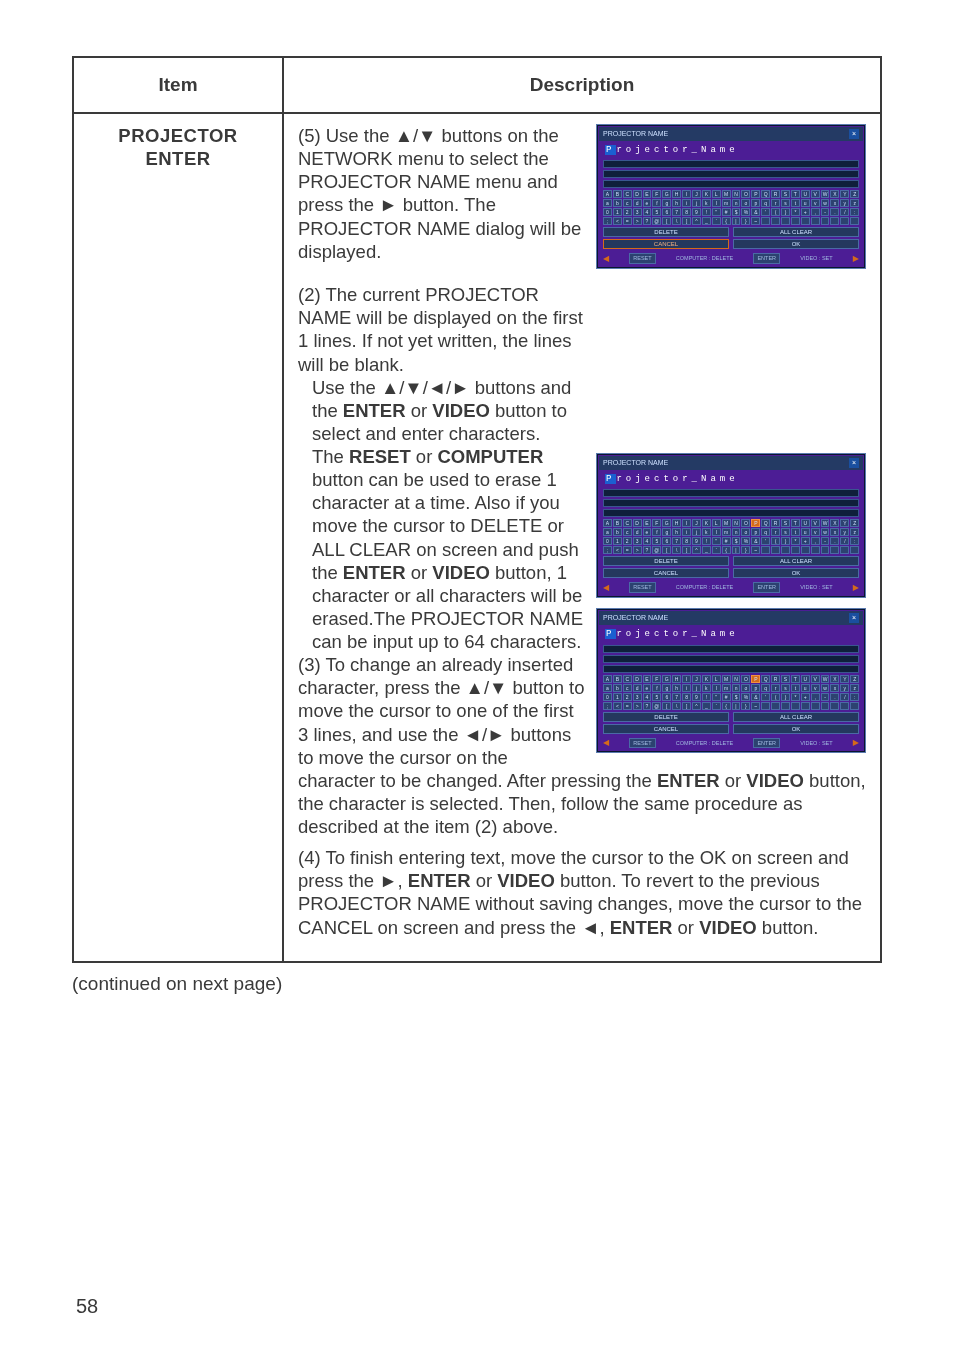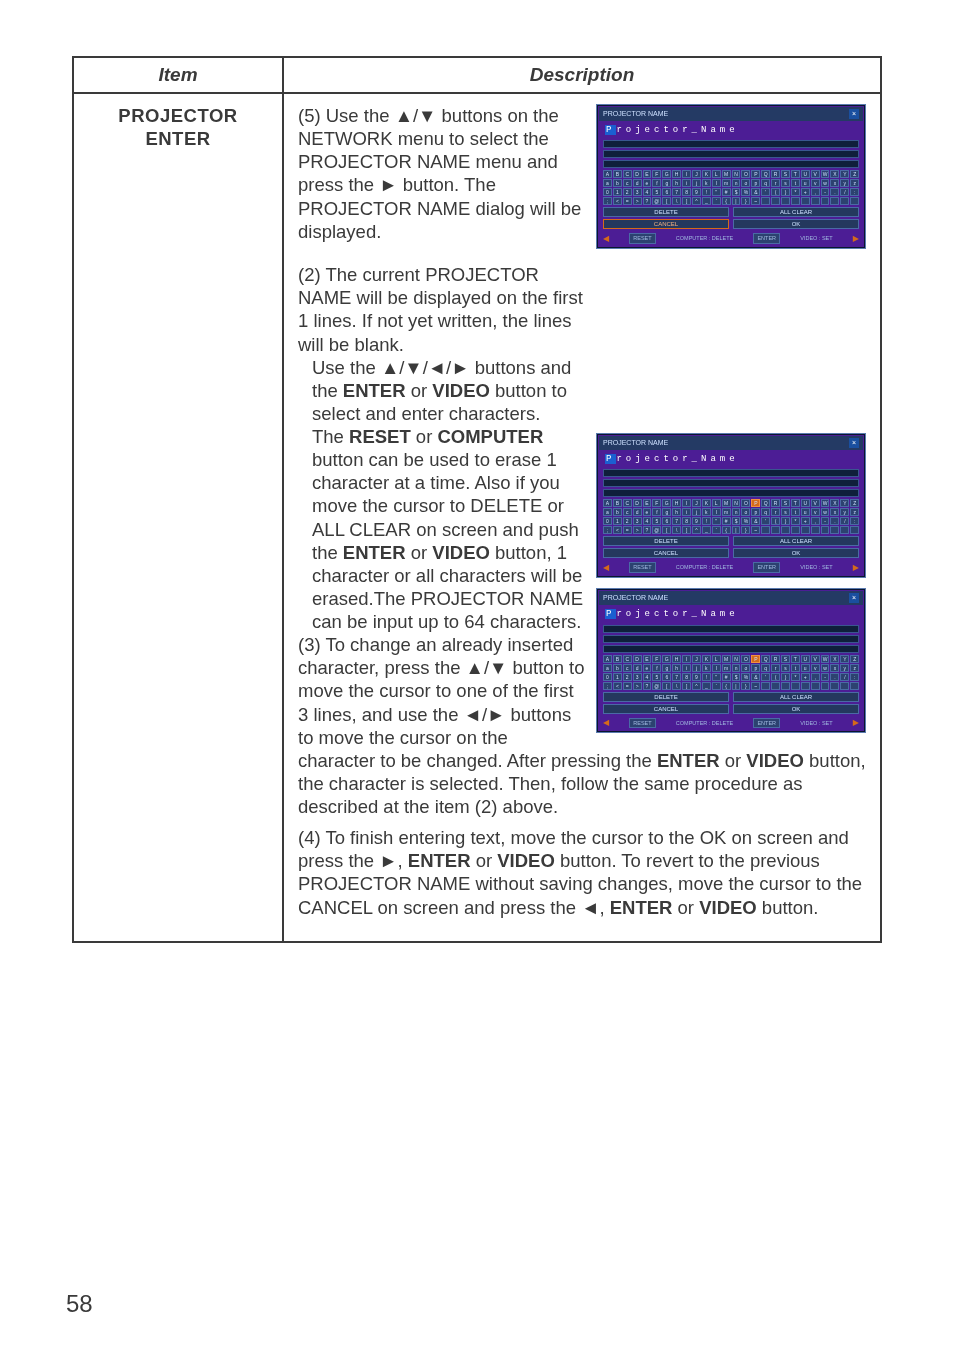--- a/index.html
+++ b/index.html
@@ -28,24 +28,23 @@
   }
   table.main {
     width: 100%;
     border-collapse: collapse;
     border: 2px solid #3a3a3a;
   }
   table.main th {
     border: 2px solid #3a3a3a;
     font-weight: bold;
     font-size: 19px;
-    padding: 6px 8px;
+    padding: 16px 8px;
     text-align: center;
     background: #fff;
-    font-style: italic;
   }
   table.main td {
     border: 2px solid #3a3a3a;
     vertical-align: top;
     padding: 10px 14px 14px 14px;
     font-size: 18.5px;
     line-height: 1.25;
   }
   td.item-cell {
     width: 210px;
@@ -148,22 +147,22 @@
   .dlg-foot .arr { color:#d46a1a; font-size:8px; }
   .stack { float:right; margin-left:10px; }
   .stack .dlg + .dlg { margin-top: 10px; }
   .continued {
     margin-top: 10px;
     font-size: 19px;
   }
   .page-num {
     position: absolute;
     bottom: 36px;
-    left: 66px;
-    font-size: 24px;
+    left: 76px;
+    font-size: 20px;
   }
   .clearfix::after { content:""; display:block; clear:both; }
 </style>
 </head>
 <body>
 
 <div class="page">
 
 
   <table class="main">
@@ -633,15 +632,16 @@
             <p>
               <span>(4) To finish entering text, move the cursor to the OK on screen and press the ►, </span><span class="kw">ENTER</span><span> or </span><span class="kw">VIDEO</span><span> button. To revert to the previous PROJECTOR NAME without saving changes, move the cursor to the CANCEL on screen and press the ◄, </span><span class="kw">ENTER</span><span> or </span><span class="kw">VIDEO</span><span> button.</span>
             </p>
           </div>
 
         </td>
       </tr>
     </tbody>
   </table>
 
+  <div class="continued">(continued on next page)</div>
 
   <div class="page-num">58</div>
 </div>
 
 </body></html>

